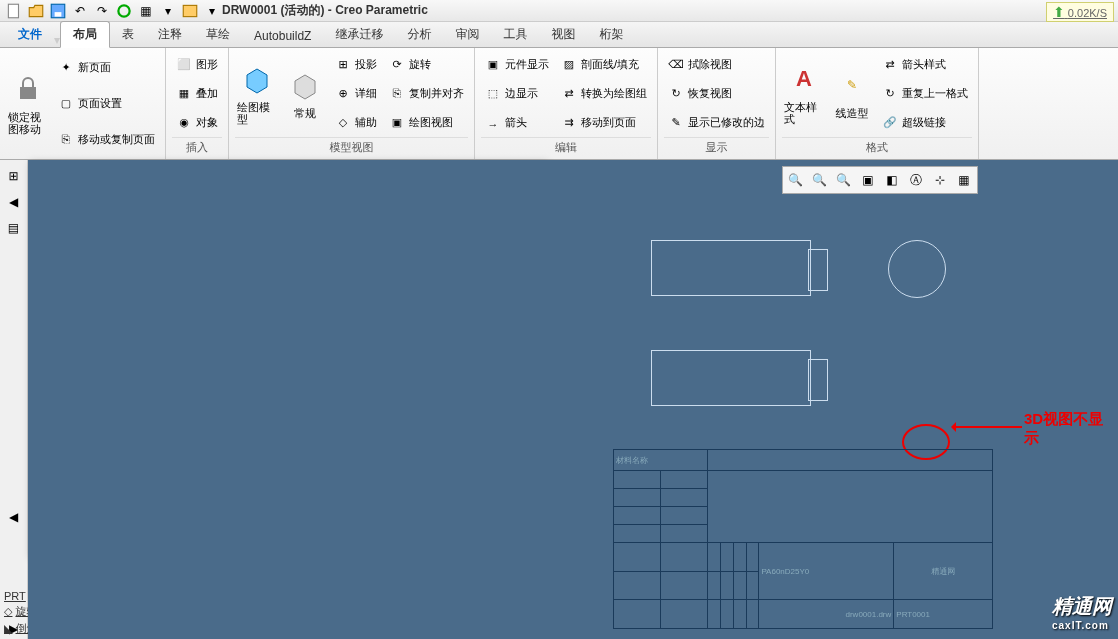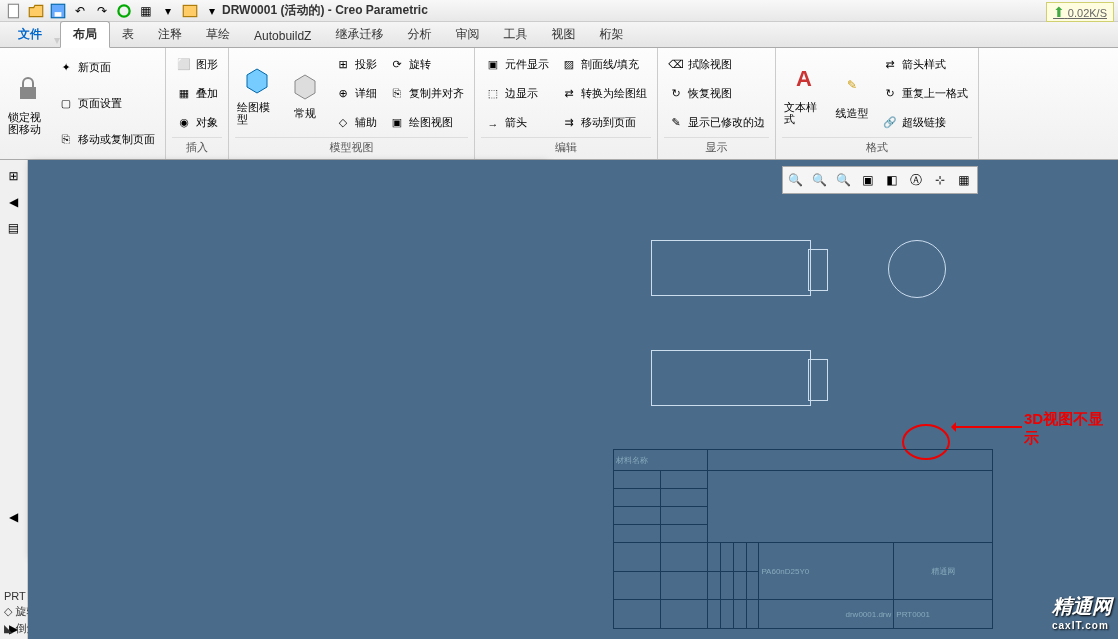--- a/index.html
+++ b/index.html
@@ -25,21 +25,21 @@
 .rbtn-big .ico { width: 32px; height: 32px; display: flex; align-items: center; justify-content: center; }
 .rbtn-big .lbl { font-size: 11px; text-align: left; line-height: 12px; margin-top: 6px; }
 .rcol { display: flex; flex-direction: column; justify-content: space-around; }
 .rbtn-sm { display: flex; align-items: center; gap: 4px; padding: 2px 4px; cursor: pointer; font-size: 11px; white-space: nowrap; }
 .rbtn-sm .ico { width: 16px; height: 16px; display: flex; align-items: center; justify-content: center; }
 
 .workarea { display: flex; height: calc(639px - 160px); position: relative; }
 .leftbar { width: 28px; background: #f0f0f0; border-right: 1px solid #ccc; display: flex; flex-direction: column; align-items: center; gap: 6px; padding-top: 6px; }
 .leftbar .tb { width: 20px; height: 20px; cursor: pointer; display: flex; align-items: center; justify-content: center; }
 .tree-area { position: absolute; left: 2px; bottom: 2px; font-size: 11px; color: #333; }
-.tree-item { padding: 1px 2px; display: flex; align-items: center; gap: 3px; }
+.tree-item { padding: 1px 2px; display: flex; align-items: center; gap: 3px; text-decoration: underline; }
 
 .canvas { flex: 1; background: #4a6b8a; position: relative; overflow: hidden; }
 .view-toolbar { position: absolute; top: 6px; right: 140px; background: #f5f5f5; border: 1px solid #aaa; display: flex; padding: 2px; gap: 2px; }
 .view-toolbar .vb { width: 22px; height: 22px; display: flex; align-items: center; justify-content: center; cursor: pointer; }
 
 .part-shape { position: absolute; border: 1px solid #cde; }
 .shape1 { left: 623px; top: 80px; width: 160px; height: 56px; background: transparent; }
 .shape1::before { content:""; position:absolute; right:-18px; top:8px; width:18px; height:40px; border:1px solid #cde; }
 .shape2 { left: 623px; top: 190px; width: 160px; height: 56px; }
 .shape2::before { content:""; position:absolute; right:-18px; top:8px; width:18px; height:40px; border:1px solid #cde; }

